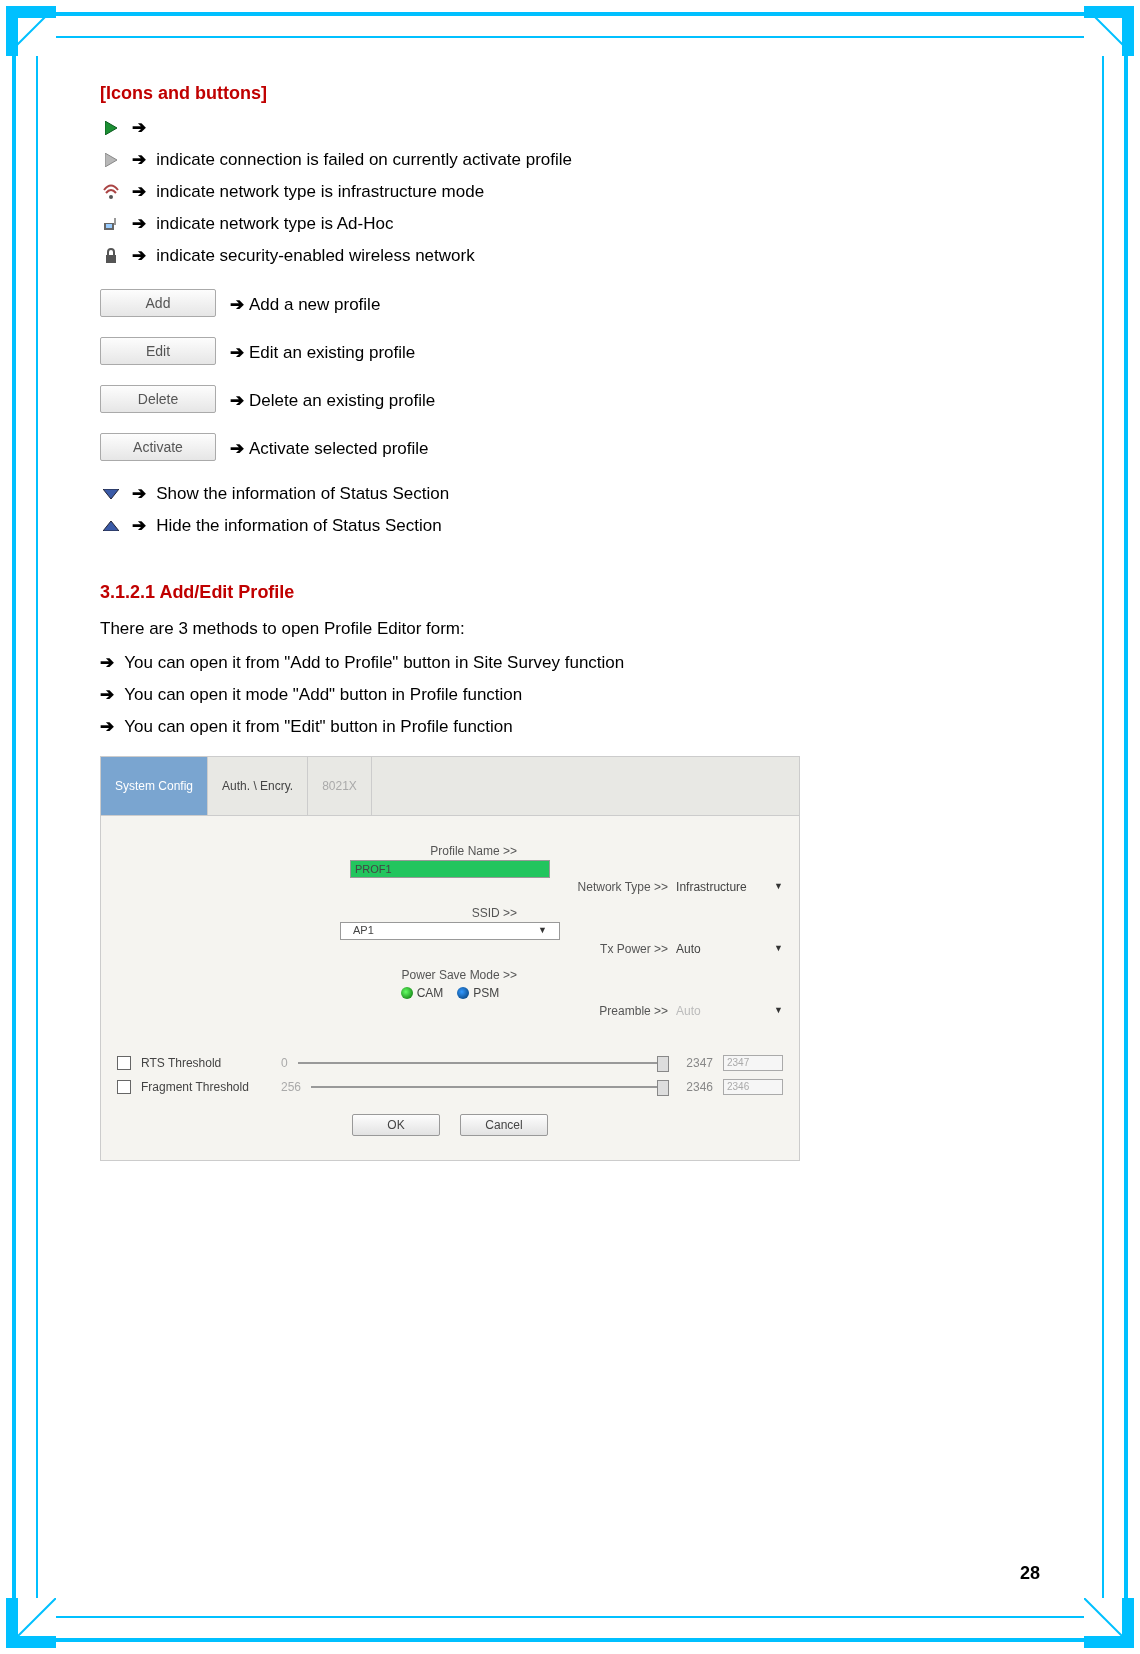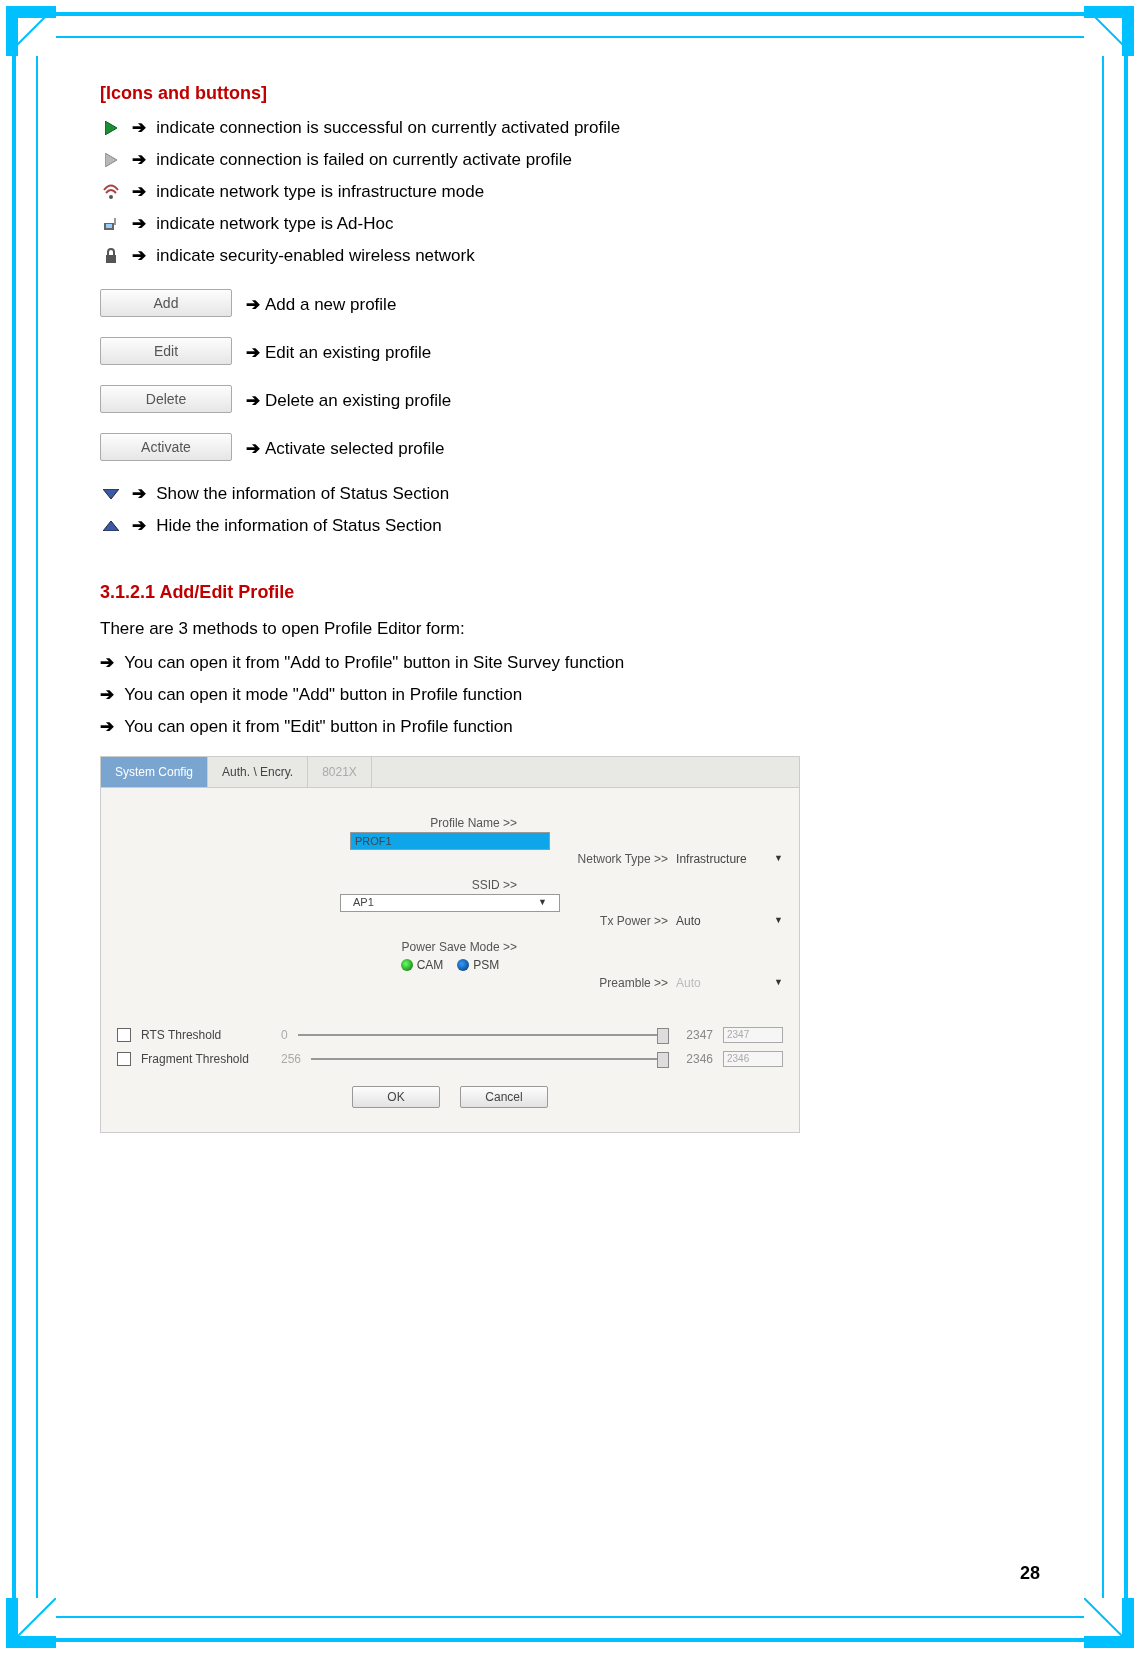--- a/index.html
+++ b/index.html
@@ -51,21 +51,21 @@
     display: flex;
     align-items: center;
     gap: 10px;
     margin: 6px 0;
     min-height: 26px;
   }
   .row .icon-slot { width: 22px; display: flex; justify-content: center; }
   .arrow-bold { font-weight: bold; font-family: "Arial"; }
 
   .btn-box {
-    width: 132px;
+    width: 116px;
     height: 28px;
     background: linear-gradient(#fdfdfd, #e6e6e6);
     border: 1px solid #aaa;
     border-radius: 2px;
     font-size: 14px;
     color: #555;
     display: flex;
     align-items: center;
     justify-content: center;
     margin-right: 14px;
@@ -96,21 +96,21 @@
     border: 1px solid #ccc;
     font-size: 12px;
     color: #444;
   }
   .tabs {
     display: flex;
     background: #e8e8e4;
     border-bottom: 1px solid #ccc;
   }
   .tab {
-    padding: 6px 14px;
+    padding: 20px 14px;
     border-right: 1px solid #ccc;
     cursor: pointer;
     text-align: right;
   }
   .tab.active {
     background: #7aa5d0;
     color: #fff;
   }
   .tab.disabled { color: #aaa; }
   .editor-body { padding: 18px 16px 12px 16px; }
@@ -122,21 +122,21 @@
   }
   .elabel {
     width: 150px;
     text-align: right;
     padding-right: 8px;
     color: #555;
   }
   .einput {
     height: 18px;
     border: 1px solid #999;
-    background: #0ea5e9;
+    background: #22c55e;
     padding: 0 4px;
     font-size: 11px;
   }
   .eselect {
     width: 220px;
     height: 18px;
     border: 1px solid #999;
     background: #fff;
     display: flex;
     align-items: center;
@@ -262,21 +262,20 @@
 
   <div class="section-title">[Icons and buttons]</div>
 
   <div class="row">
     <span class="icon-slot">
       <svg width="12" height="14">
           <polygon points="0,0 12,7 0,14" fill="#1b8f33" stroke="#0a5a1e"></polygon>
         </svg>
     </span>
     <span class="arrow-bold">➔</span>
-    <span>indicate connection is successful on currently activated profile</span>
   </div>
   <div class="row">
     <span class="icon-slot">
       <svg width="12" height="14">
           <polygon points="0,0 12,7 0,14" fill="#b8b8b8" stroke="#888"></polygon>
         </svg>
     </span>
     <span class="arrow-bold">➔</span>
     <span>indicate connection is failed on currently activate profile</span>
   </div>

